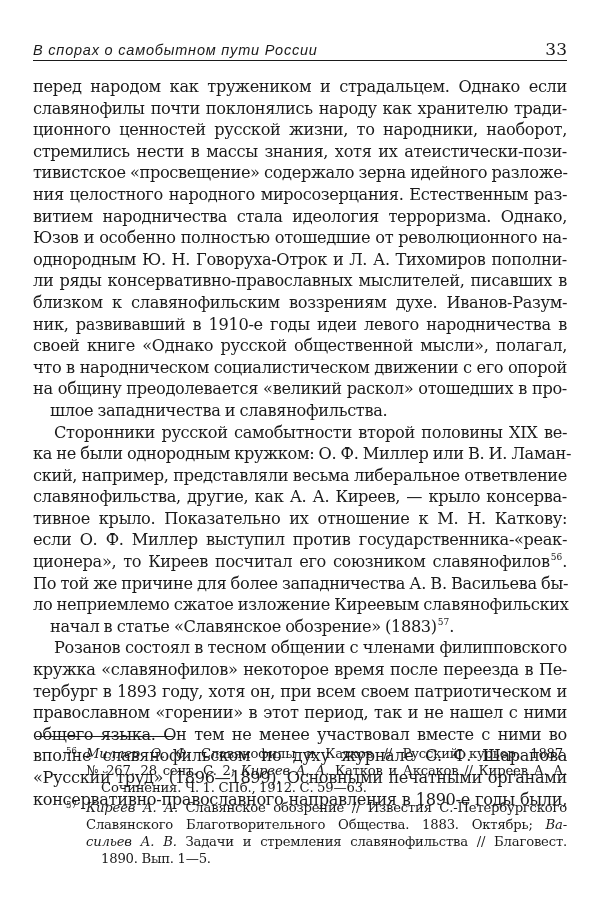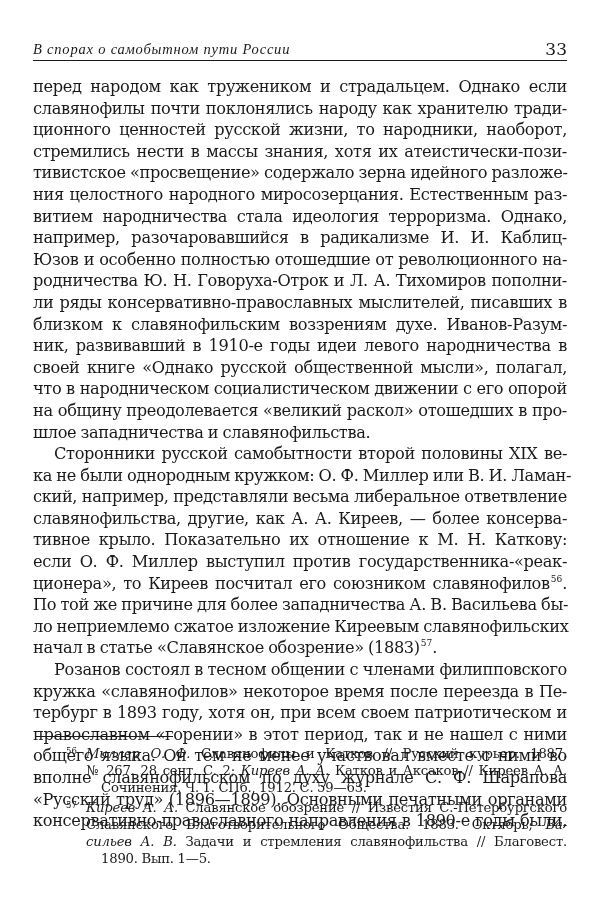--- a/index.html
+++ b/index.html
@@ -26,21 +26,21 @@
     left: 33px;
     top: 38px;
     width: 534px;
     height: 22px;
     border-bottom: 1.5px solid #1a1a1a;
   }
   .running-title {
     position: absolute;
     left: 0;
     bottom: 2px;
-    font-family: Liberation Serif, serif;
+    font-family: Liberation Sans, sans-serif;
     font-style: italic;
     font-size: 14.5px;
     letter-spacing: 0.8px;
     white-space: nowrap;
   }
   .page-number {
     position: absolute;
     right: 0;
     bottom: 1px;
     font-family: "DejaVu Serif", "Liberation Serif", serif;
@@ -64,20 +64,21 @@
     text-align-last: justify;
     font-family: "DejaVu Serif", "Liberation Serif", serif;
     letter-spacing: -0.35px;
     word-spacing: -0.5px;
   }
   .line.indent {
     padding-left: 21px;
   }
   .line.last {
     text-align-last: left;
+    margin-left: 17px;
   }
   sup.fnref {
     font-size: 9px;
     vertical-align: 0;
     position: relative;
     top: -7px;
     letter-spacing: 0;
     margin-left: 1px;
   }
   
@@ -141,37 +142,36 @@
   <div class="body-text">
 
     <div>
       <span class="line">перед народом как тружеником и страдальцем. Однако если</span>
       <span class="line">славянофилы почти поклонялись народу как хранителю тради-</span>
       <span class="line">ционного ценностей русской жизни, то народники, наоборот,</span>
       <span class="line">стремились нести в массы знания, хотя их атеистически-пози-</span>
       <span class="line">тивистское «просвещение» содержало зерна идейного разложе-</span>
       <span class="line">ния целостного народного миросозерцания. Естественным раз-</span>
       <span class="line">витием народничества стала идеология терроризма. Однако,</span>
-      <span class="line">например, разочаровавшийся в радикализме И. И. Каблиц-</span>
       <span class="line">Юзов и особенно полностью отошедшие от революционного на-</span>
-      <span class="line">родничества Ю. Н. Говоруха-Отрок и Л. А. Тихомиров пополни-</span>
+      <span class="line">однородным Ю. Н. Говоруха-Отрок и Л. А. Тихомиров пополни-</span>
       <span class="line">ли ряды консервативно-православных мыслителей, писавших в</span>
       <span class="line">близком к славянофильским воззрениям духе. Иванов-Разум-</span>
       <span class="line">ник, развивавший в 1910-е годы идеи левого народничества в</span>
       <span class="line">своей книге «Однако русской общественной мысли», полагал,</span>
       <span class="line">что в народническом социалистическом движении с его опорой</span>
       <span class="line">на общину преодолевается «великий раскол» отошедших в про-</span>
       <span class="line last">шлое западничества и славянофильства.</span>
     </div>
 
     <div>
       <span class="line indent">Сторонники русской самобытности второй половины XIX ве-</span>
       <span class="line">ка не были однородным кружком: О. Ф. Миллер или В. И. Ламан-</span>
       <span class="line">ский, например, представляли весьма либеральное ответвление</span>
-      <span class="line">славянофильства, другие, как А. А. Киреев, — более консерва-</span>
+      <span class="line">славянофильства, другие, как А. А. Киреев, — крыло консерва-</span>
       <span class="line">тивное крыло. Показательно их отношение к М. Н. Каткову:</span>
       <span class="line">если О. Ф. Миллер выступил против государственника-«реак-</span>
       <span class="line"><span>ционера», то Киреев посчитал его союзником славянофилов</span><sup class="fnref">56</sup><span>.</span></span>
       <span class="line">По той же причине для более западничества А. В. Васильева бы-</span>
       <span class="line">ло неприемлемо сжатое изложение Киреевым славянофильских</span>
       <span class="line last"><span>начал в статье «Славянское обозрение» (1883)</span><sup class="fnref">57</sup><span>.</span></span>
     </div>
 
     <div>
       <span class="line indent">Розанов состоял в тесном общении с членами филипповского</span>

